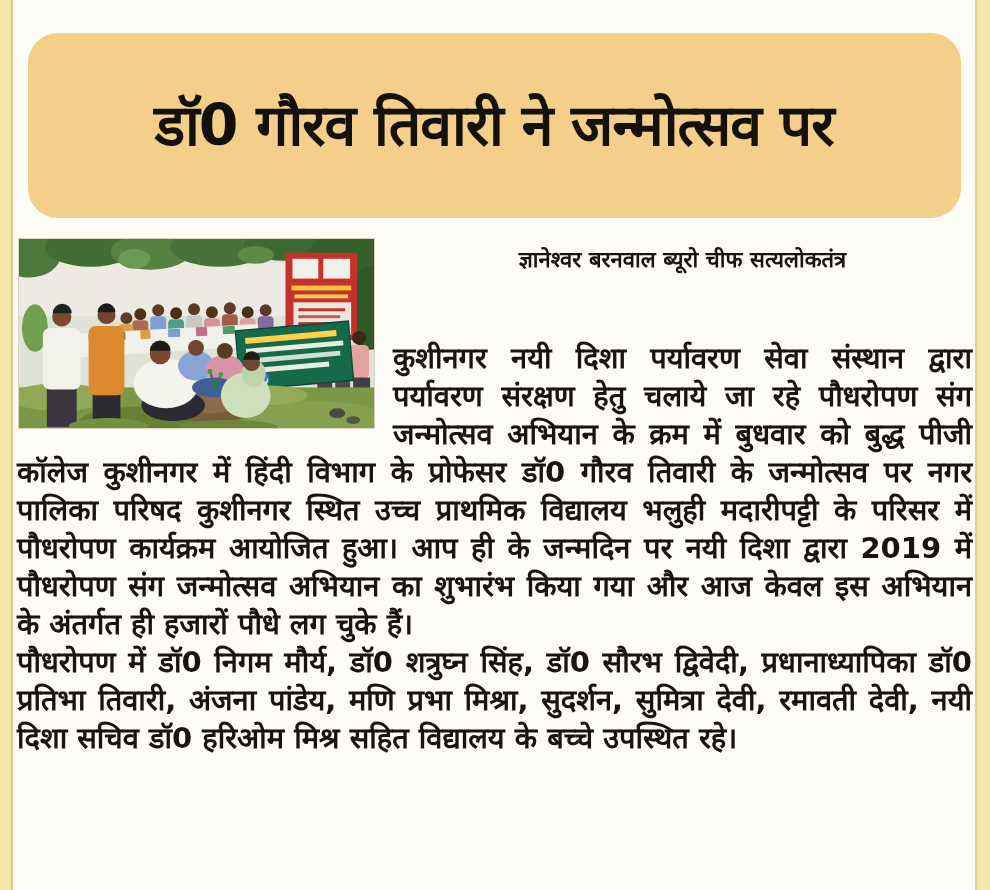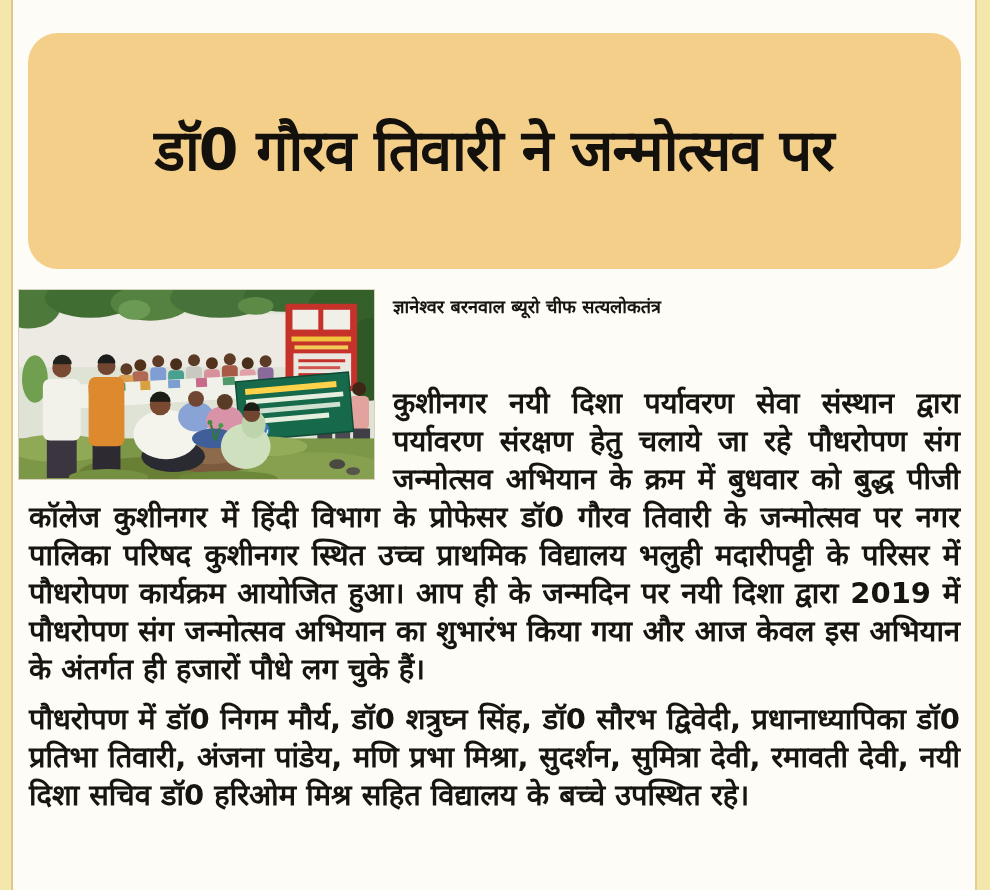--- a/index.html
+++ b/index.html
@@ -20,21 +20,21 @@
   .edge-strip.right { right: 0; width: 13px; border-left: 2px solid #e3d193; }
 
   .content {
     position: absolute;
     left: 15px; right: 17px; top: 0; bottom: 0;
   }
 
   .headline-box {
     margin: 33px auto 0 auto;
     width: 933px;
-    height: 236px;
+    height: 185px;
     background: #f4cf8a;
     border-radius: 30px;
     display: flex;
     flex-direction: column;
     justify-content: center;
     align-items: center;
     box-sizing: border-box;
   }
   .headline-line {
     font-size: 57px;
@@ -55,28 +55,29 @@
     height: 191px;
     margin: 0 18px 10px 1px;
     padding: 0;
     border: 1px solid #d9d2bf;
     box-sizing: border-box;
     background: #dfe3d6;
   }
   .photo svg { display: block; width: 100%; height: 100%; }
 
   .byline {
-    font-size: 18px;
+    font-size: 22px;
     font-weight: 700;
+    text-align: center;
     padding-top: 5px;
     margin-bottom: 66px;
     color: #181510;
   }
   .para {
-    margin: 12px;
+    margin: 0;
     font-size: 29px;
     font-weight: 600;
     line-height: 38px;
     text-align: justify;
     color: #181510;
   }
 </style>
 </head>
 <body>
 

